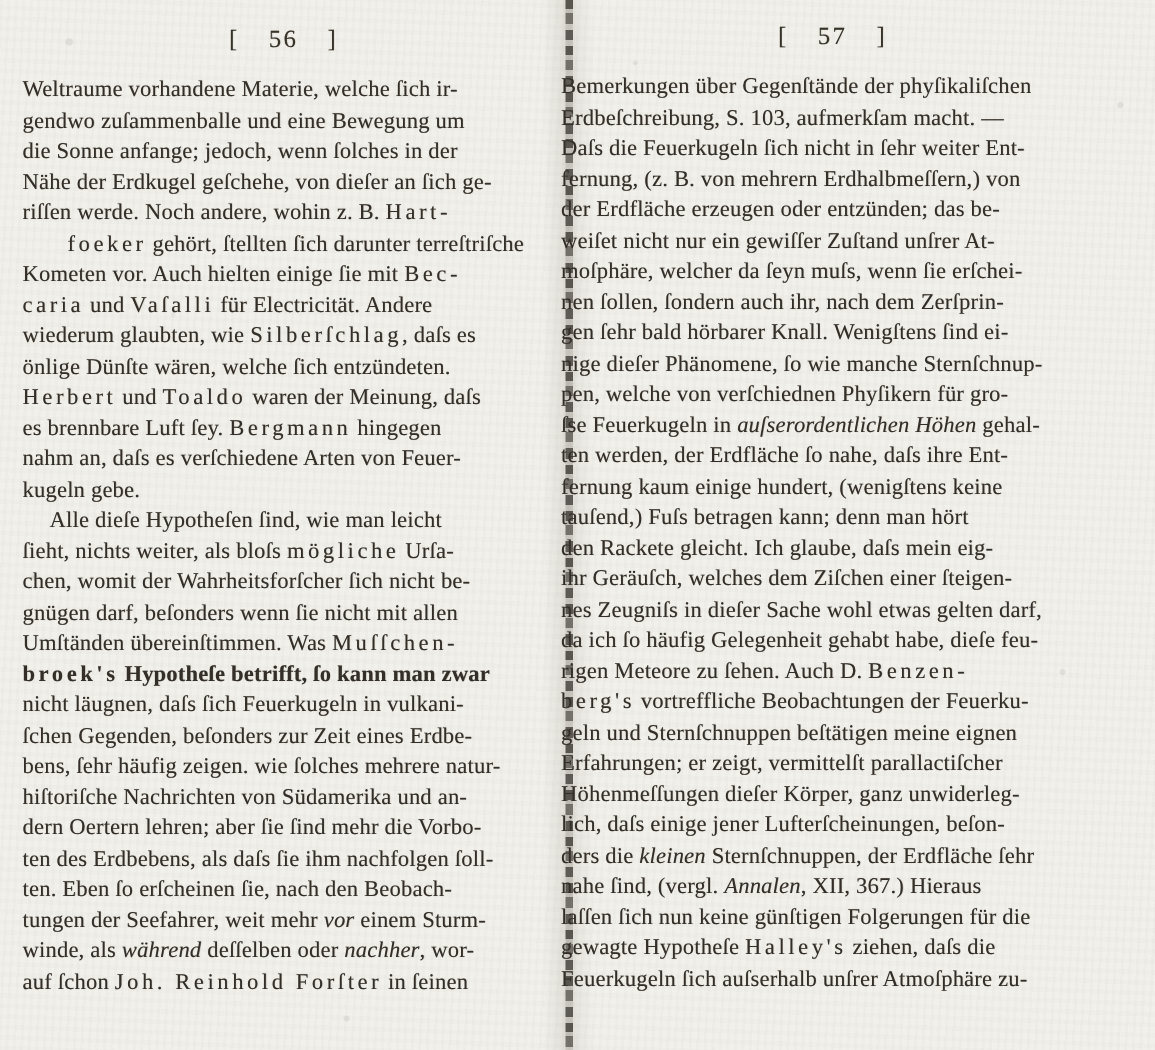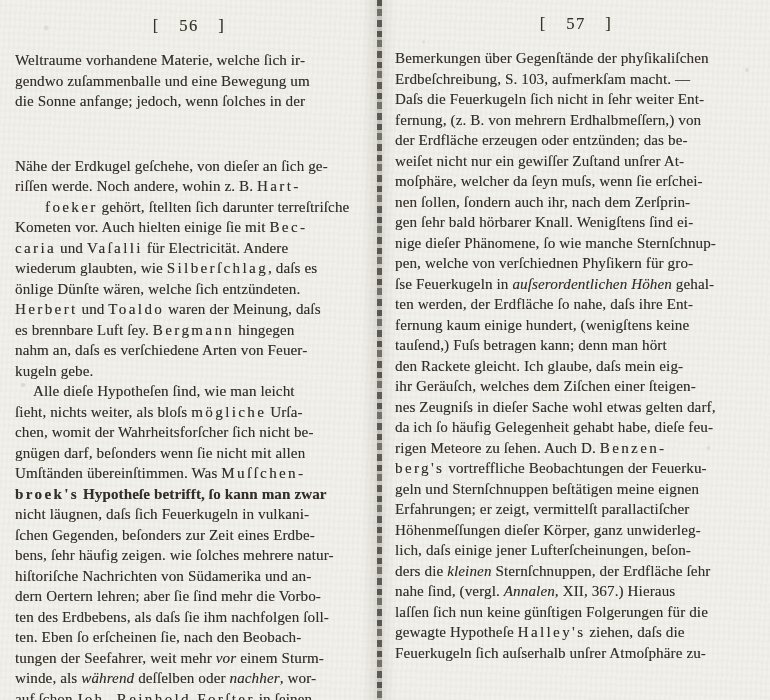--- a/index.html
+++ b/index.html
@@ -36,21 +36,21 @@
       rgba(62,58,52,.66) 9px 16px,
       rgba(150,144,134,.25) 16px 20px,
       rgba(45,42,38,.72) 20px 27px,
       rgba(140,134,125,.28) 27px 31px);
     filter:blur(.4px);
   }
   .page{
     position:absolute;top:0;height:700px;box-sizing:border-box;
   }
   .page.p-left{left:0;width:377px;padding:15px 14px 0 15px;}
-  .page.p-right{left:382px;width:388px;padding:13px 13px 0 13px;}
+  .page.p-right{left:361px;width:388px;padding:13px 13px 0 13px;}
   .page-header{
     text-align:center;
     font-size:16.5px;line-height:22px;
     letter-spacing:1.5px;word-spacing:14px;
     color:#373329;
     margin-bottom:13px;
     text-shadow:.2px .3px .5px rgba(55,50,42,.40);
   }
   .page-body{display:block;}
   .line{
@@ -72,21 +72,21 @@
 <div class="scan">
   <div class="gutter-shade"></div>
   <div class="gutter"></div>
 
   <div class="page p-left">
     <div class="page-header">[ 56 ]</div>
     <div class="page-body">
         <div class="line" style="word-spacing: 0px;"><span class="seg">Weltraume vorhandene Materie, welche ſich ir-</span></div>
         <div class="line" style="word-spacing: 0px;"><span class="seg">gendwo zuſammenballe und eine Bewegung um</span></div>
         <div class="line" style="word-spacing: 0px;"><span class="seg">die Sonne anfange; jedoch, wenn ſolches in der</span></div>
-        <div class="line" style="word-spacing: 0px; margin-top: 44px;"><span class="seg">Nähe der Erdkugel geſchehe, von dieſer an ſich ge-</span></div>
+        <div class="line" style="word-spacing: 0px;"><span class="seg">Nähe der Erdkugel geſchehe, von dieſer an ſich ge-</span></div>
         <div class="line" style="word-spacing: 0px;"><span class="seg">riſſen werde.  Noch andere, wohin z. B. </span><span class="seg s">Hart-</span></div>
         <div class="line" style="word-spacing: 0px; margin-left: 30px;"><span class="seg s">foeker</span><span class="seg"> gehört, ſtellten ſich darunter terreſtriſche</span></div>
         <div class="line" style="word-spacing: 0px;"><span class="seg">Kometen vor.  Auch hielten einige ſie mit </span><span class="seg s">Bec-</span></div>
         <div class="line" style="word-spacing: 0px;"><span class="seg s">caria</span><span class="seg"> und </span><span class="seg s">Vaſalli</span><span class="seg"> für Electricität.  Andere</span></div>
         <div class="line" style="word-spacing: 0px;"><span class="seg">wiederum glaubten, wie </span><span class="seg s">Silberſchlag</span><span class="seg">, daſs es</span></div>
         <div class="line" style="word-spacing: 0px;"><span class="seg">önlige Dünſte wären, welche ſich entzündeten.</span></div>
         <div class="line" style="word-spacing: 0px;"><span class="seg s">Herbert</span><span class="seg"> und </span><span class="seg s">Toaldo</span><span class="seg"> waren der Meinung, daſs</span></div>
         <div class="line" style="word-spacing: 0px;"><span class="seg">es brennbare Luft ſey.  </span><span class="seg s">Bergmann</span><span class="seg"> hingegen</span></div>
         <div class="line" style="word-spacing: 0px;"><span class="seg">nahm an, daſs es verſchiedene Arten von Feuer-</span></div>
         <div class="line end"><span class="seg">kugeln gebe.</span></div>

